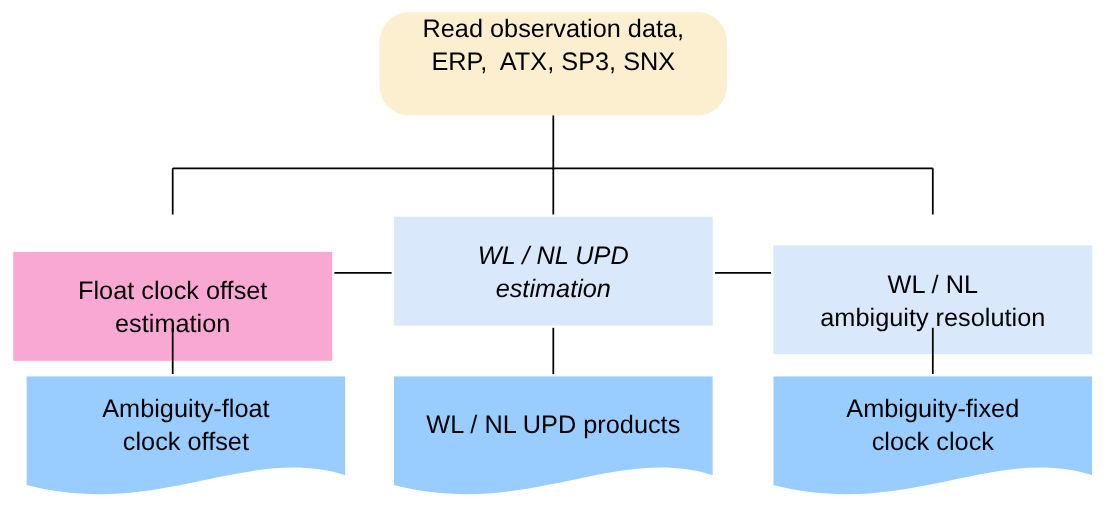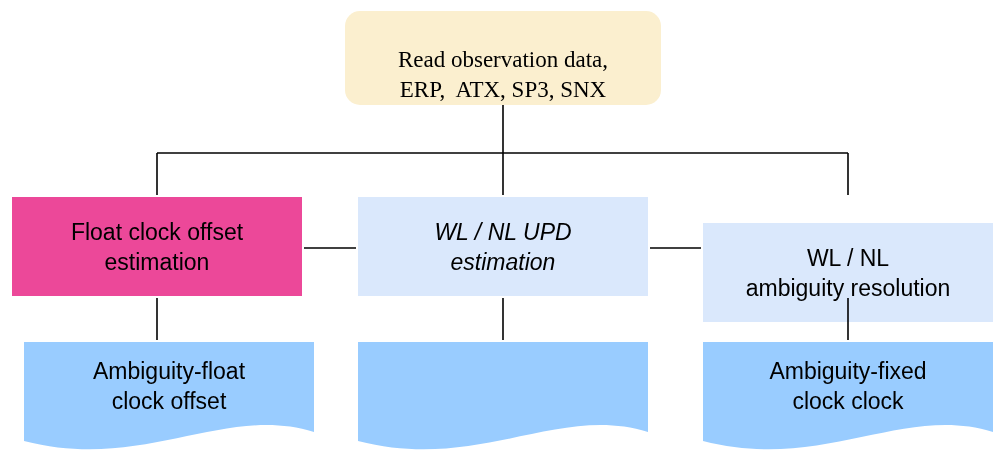--- a/index.html
+++ b/index.html
@@ -21,25 +21,24 @@
     font-size: 23px;
     line-height: 30px;
     color: #000000;
   }
   .source-box {
     position: absolute;
     left: 345px;
     top: 11px;
     width: 316px;
     height: 94px;
-    border-radius: 15px;
+    border-radius: 27px;
     display: flex;
-    align-items: flex-end;
+    align-items: flex-start;
     justify-content: center;
-    font-family: Liberation Serif, serif;
   }
   .process-box {
     position: absolute;
     top: 197px;
     width: 290px;
     height: 99px;
     display: flex;
     align-items: center;
     justify-content: center;
   }
@@ -87,21 +86,21 @@
 </head>
 <body>
 
 <div class="canvas">
 
   <div class="source-box" style="background-color: rgb(251, 239, 207);">
     <span class="node-label">Read observation data,
 ERP,  ATX, SP3, SNX</span>
   </div>
 
-  <div class="process-box p1" style="background-color: #ec4899;">
+  <div class="process-box p1" style="background-color: #f9a8d4; margin-top: 32px;">
     <span class="node-label">Float clock offset
 estimation</span>
   </div>
 
   <div class="process-box p2" style="background-color: rgb(218, 232, 252);">
     <span class="node-label">WL / NL UPD
 estimation</span>
   </div>
 
   <div class="process-box p3" style="background-color: rgb(218, 232, 252); margin-top: 26px;">
@@ -116,20 +115,23 @@
     <div class="doc-label-wrap">
       <span class="node-label">Ambiguity-float
 clock offset</span>
     </div>
   </div>
 
   <div class="document-box d2">
     <svg width="290" height="115" viewBox="0 0 290 115">
       <path d="M0,0 H290 V90 C200,62 120,130 0,99 Z" fill="#99CCFF"></path>
     </svg>
+    <div class="doc-label-wrap">
+      <span class="node-label">WL / NL UPD products</span>
+    </div>
   </div>
 
   <div class="document-box d3">
     <svg width="290" height="115" viewBox="0 0 290 115">
       <path d="M0,0 H290 V90 C200,62 120,130 0,99 Z" fill="#99CCFF"></path>
     </svg>
     <div class="doc-label-wrap">
       <span class="node-label">Ambiguity-fixed
 clock clock</span>
     </div>

